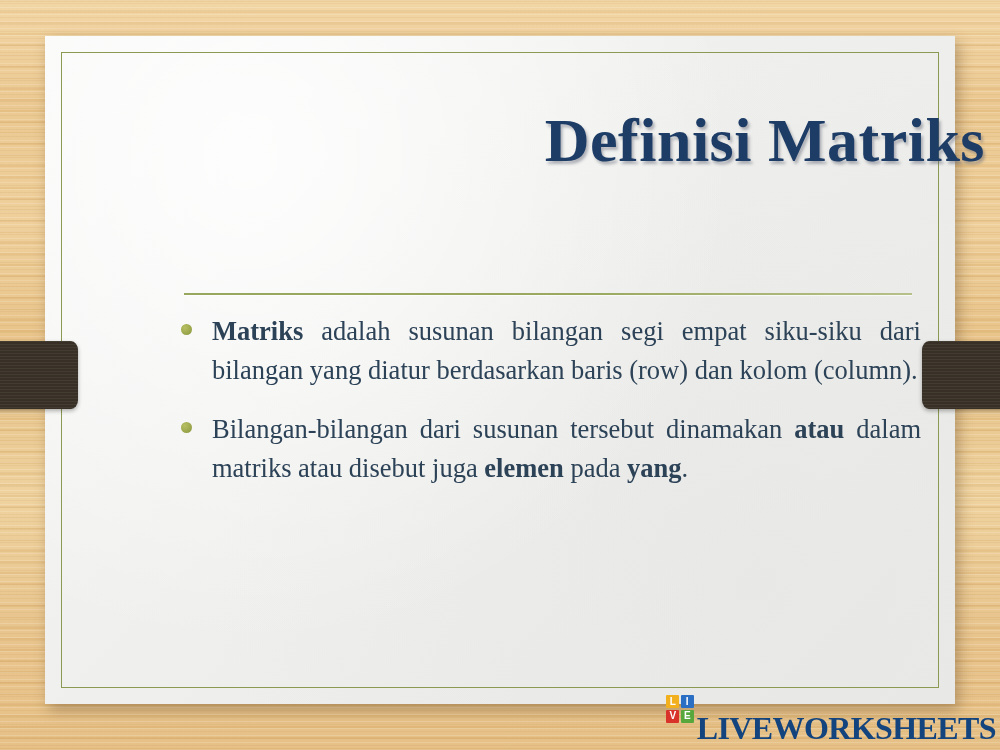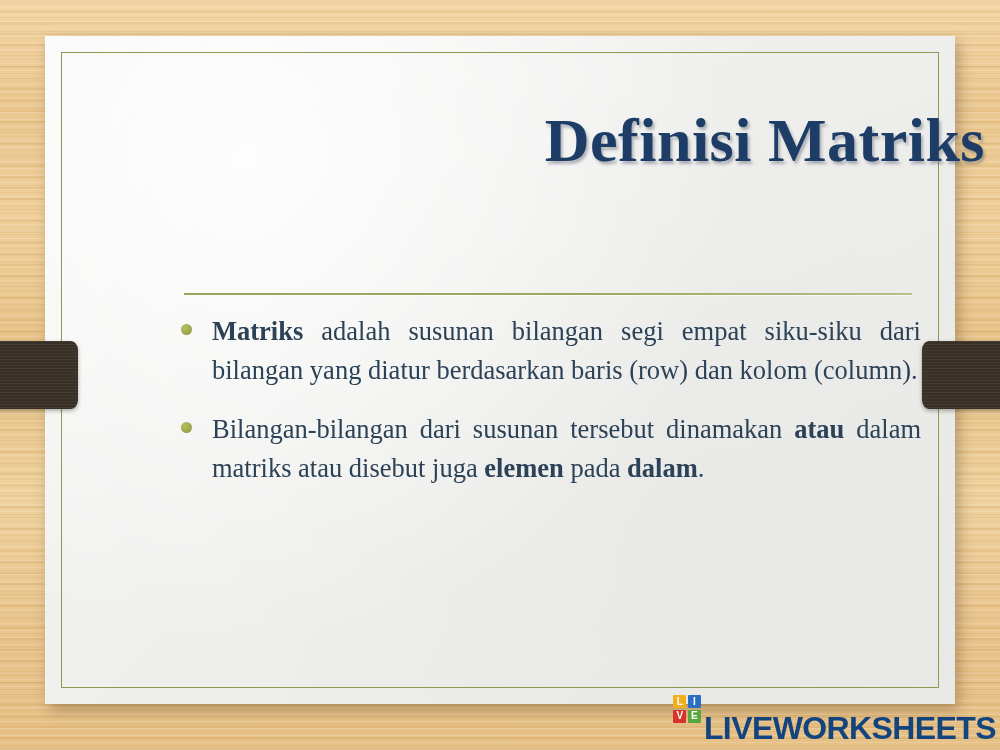--- a/index.html
+++ b/index.html
@@ -190,21 +190,21 @@
     color: #ffffff;
     line-height: 1;
     border-radius: 1px;
   }
   .lw-l { background-color: #f2b01e; }
   .lw-i { background-color: #2b6fc4; }
   .lw-v { background-color: #d8322b; }
   .lw-e { background-color: #57a73d; }
 
   #lw-word {
-    font-family: Liberation Sans, sans-serif;
+    font-family: Liberation Serif, serif;
     font-weight: bold;
     font-size: 32px;
     letter-spacing: -0.6px;
     color: #14447e;
     line-height: 1;
     margin-top: 38px;
   }
 </style>
 </head>
 <body>
@@ -220,21 +220,21 @@
 
     <div id="body">
 
       <div class="bullet-row">
         <span class="bullet-dot"></span>
         <div class="bullet-text"><b>Matriks</b><span> adalah susunan bilangan segi empat siku-siku dari bilangan yang diatur berdasarkan baris (row) dan kolom (column).</span></div>
       </div>
 
       <div class="bullet-row">
         <span class="bullet-dot"></span>
-        <div class="bullet-text"><span>Bilangan-bilangan dari susunan tersebut dinamakan </span><b>atau</b><span> dalam matriks atau disebut juga </span><b>elemen</b><span> pada </span><b>dalam</b><span>.</span></div>
+        <div class="bullet-text"><span>Bilangan-bilangan dari susunan tersebut dinamakan </span><b>atau</b><span> dalam matriks atau disebut juga </span><b>elemen</b><span> pada </span><b>yang</b><span>.</span></div>
       </div>
 
 
     </div>
   </div>
 
   <div class="strap left"></div>
   <div class="strap right"></div>
 
   <div id="watermark">

